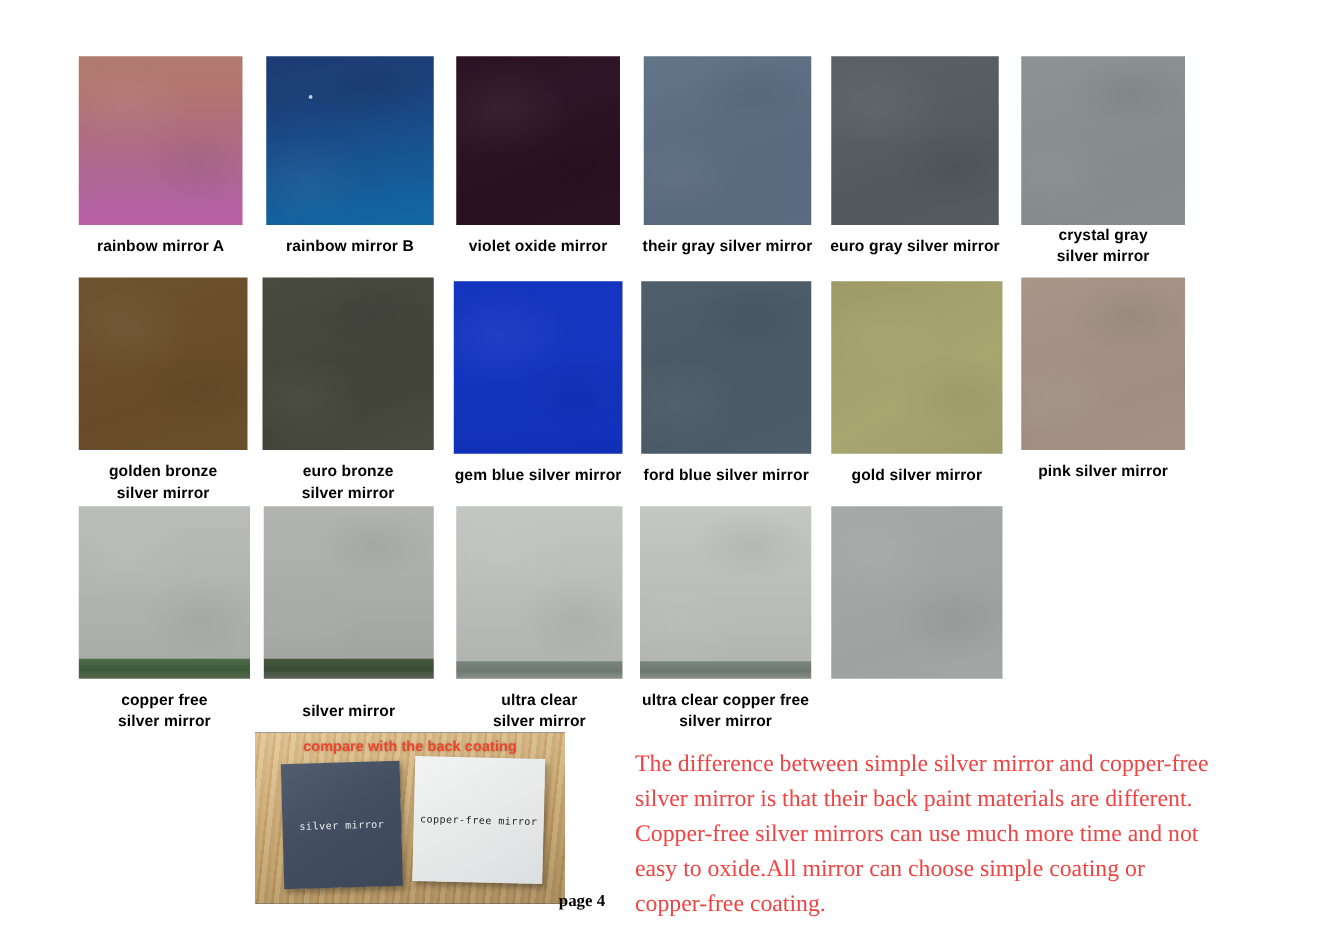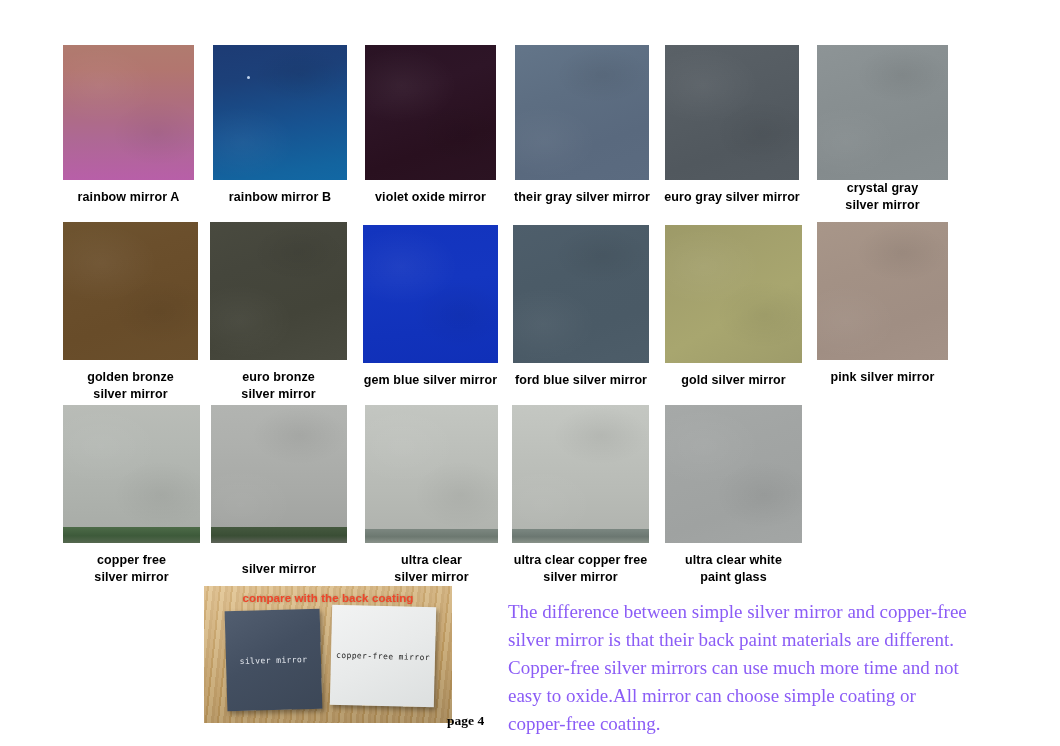--- a/index.html
+++ b/index.html
@@ -134,21 +134,21 @@
     transform: rotate(1.4deg);
   }
   #tile-copperfree .tile-text { color: #1d1d1d; }
 
   
   #paragraph {
     position: absolute;
     font-family: "Liberation Serif", serif;
     font-size: 19px;
     line-height: 1.48;
-    color: #8b5cf6;
+    color: #ef4444;
     text-align: left;
   }
 
   
   #page-number {
     position: absolute;
     font-family: "Liberation Serif", serif;
     font-size: 13.5px;
     font-weight: bold;
     color: #000000;
@@ -257,21 +257,20 @@
         <div class="swatch" style="height: 138px; width: 137px; margin-left: 11.5px; background: linear-gradient(rgb(196, 199, 194) 0%, rgb(190, 193, 188) 30%, rgb(184, 187, 182) 62%, rgb(178, 181, 176) 88%, rgb(175, 178, 173) 100%);">
           <div class="tex t2"></div>
           <div class="stripe" style="background: linear-gradient(rgb(123, 135, 129) 0%, rgb(107, 119, 113) 55%, rgb(137, 146, 137) 100%); height: 14px;"></div>
         </div>
         <div class="swatch-label">ultra clear copper free<br>silver mirror</div>
       </div>
       <div class="swatch-cell" style="left: 664px; top: 405px; width: 139px;">
         <div class="swatch" style="height: 138px; width: 137px; margin-left: 1px; background: linear-gradient(160deg, rgb(166, 169, 168) 0%, rgb(162, 165, 164) 35%, rgb(159, 162, 161) 70%, rgb(163, 166, 165) 100%);">
           <div class="tex t1"></div>
         </div>
-        <div class="swatch-label">ultra clear white<br>paint glass</div>
       </div>
     </div>
 
   <div id="photo" style="left: 204px; top: 586px; width: 248px; height: 137px;">
     <div class="wood"></div>
     <div class="wood-shade"></div>
     <div id="photo-caption">compare with the back coating</div>
     <div class="tile" id="tile-silver" style="left: 22px; top: 24px; width: 95px; height: 100px;">
       <span class="tile-text">silver mirror</span>
     </div>

